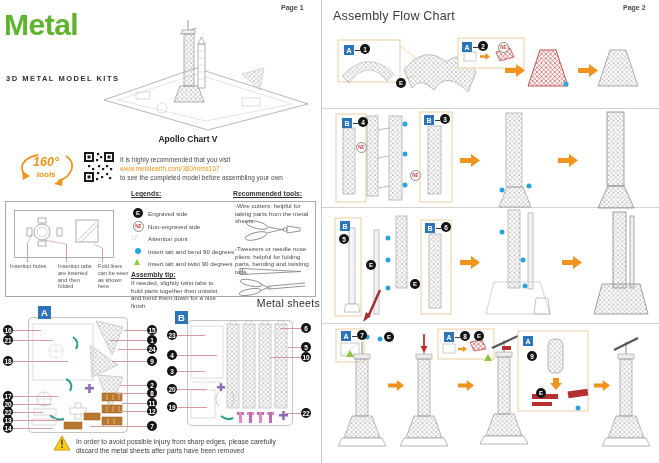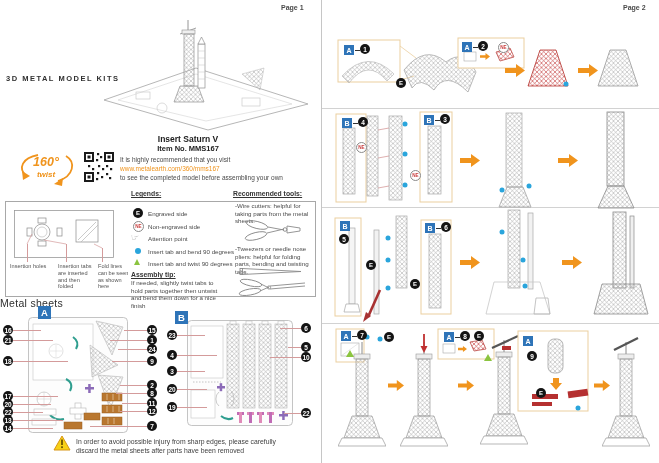--- a/index.html
+++ b/index.html
@@ -10,21 +10,21 @@
 .brand{color:#5eb42e;font-weight:800;font-size:30px;line-height:25px;letter-spacing:-.5px}
 .tagline{font-size:7.5px;font-weight:bold;letter-spacing:1.5px;color:#303030}
 .prod{font-size:8.5px;font-weight:bold;text-align:center;color:#222}
 .item{font-size:7.5px;font-weight:bold;text-align:center;color:#222}
 .rec{font-size:6.5px;line-height:8.8px;color:#4a4a4a}
 .url{color:#f0941d}
 .sec-title{font-size:6.8px;font-weight:bold;text-decoration:underline;color:#333}
 .leg-text{font-size:6.2px;color:#4a4a4a}
 .tip-text{font-size:6.2px;line-height:7.6px;color:#4a4a4a}
 .tool-text{font-size:6.2px;line-height:7.6px;color:#4a4a4a}
-.ms-title{font-size:10.5px;color:#2f2f2f;text-align:left;letter-spacing:.3px}
+.ms-title{font-size:10.5px;color:#2f2f2f;text-align:right;letter-spacing:.3px}
 .small-lab{font-size:5.6px;line-height:6.8px;color:#555}
 .warn-text{font-size:6.8px;line-height:9px;color:#3f3f3f}
 .afc-title{font-size:12.5px;color:#3a3a3a;letter-spacing:.2px}
 .b360{font-weight:bold;font-style:italic;color:#f0941d;text-align:center;position:absolute}
 .pnum{position:absolute;width:10px;height:10px;border-radius:50%;background:#141414;color:#fff;font-size:6.5px;font-weight:bold;display:flex;align-items:center;justify-content:center;z-index:3}
 .tag{position:absolute;background:#2e74b8;color:#fff;font-weight:bold;display:flex;align-items:center;justify-content:center;z-index:3}
 .tag.sm{width:10px;height:10px;font-size:7px}
 .tag.lg{width:13px;height:13px;font-size:9.5px}
 .eb{position:absolute;width:10px;height:10px;border-radius:50%;background:#141414;color:#fff;font-size:6px;font-weight:bold;display:flex;align-items:center;justify-content:center;z-index:3}
 .ne{position:absolute;width:11px;height:11px;border-radius:50%;background:#fff;border:1px solid #8a8a8a;color:#c94040;font-size:4.6px;font-weight:bold;display:flex;align-items:center;justify-content:center;z-index:3}
@@ -61,20 +61,21 @@
   <rect x="16" y="12" width="16" height="5" fill="#ededed" stroke="#999" stroke-width="0.6"></rect>
   <rect x="18" y="17" width="12" height="57" fill="url(#lat)" stroke="#999" stroke-width="0.7"></rect>
   <polygon points="14,74 34,74 42,96 6,96" fill="url(#lat)" stroke="#999" stroke-width="0.7"></polygon>
   <polygon points="4,96 44,96 48,104 0,104" fill="#fff" stroke="#999" stroke-width="0.7"></polygon>
 </symbol>
 </defs>
 </svg>
 
 <div class="t pagelab" style="left:281px;top:4px">Page 1</div>
 
+<div class="t brand" style="left:4px;top:12px">Metal</div>
 <div class="t tagline" style="left:6px;top:74px">3D METAL MODEL KITS</div>
 
 <svg class="art" width="228" height="114" style="left:92px;top:18px" viewBox="0 0 228 114">
   <polygon points="12,82 104,50 216,86 116,112" fill="#fff" stroke="#a3a3a3" stroke-width="0.8"></polygon>
   <polygon points="26,82 104,56 200,86 114,103" fill="none" stroke="#d4d4d4" stroke-width="0.6"></polygon>
   <rect x="44" y="74" width="14" height="7" fill="none" stroke="#c4c4c4" stroke-width="0.6"></rect>
   <circle cx="70" cy="90" r="5" fill="none" stroke="#c4c4c4" stroke-width="0.6"></circle>
   <rect x="150" y="80" width="18" height="8" fill="none" stroke="#c4c4c4" stroke-width="0.6"></rect>
   <polygon points="150,56 172,50 168,72" fill="url(#lat)" stroke="#b8b8b8" stroke-width="0.5"></polygon>
   <line x1="96" y1="2" x2="96" y2="12" stroke="#8a8a8a" stroke-width="0.9"></line>
@@ -86,31 +87,30 @@
   <polygon points="106,26 109.5,19 113,26" fill="#fff" stroke="#909090" stroke-width="0.7"></polygon>
   <g stroke="#c0c0c0" stroke-width="0.5">
     <line x1="106" y1="33" x2="113" y2="33"></line>
         <line x1="106" y1="40" x2="113" y2="40"></line>
     <line x1="106" y1="47" x2="113" y2="47"></line>
         <line x1="106" y1="54" x2="113" y2="54"></line>
     <line x1="106" y1="61" x2="113" y2="61"></line>
   </g>
 </svg>
 
-<div class="t prod" style="left:122px;top:134px;width:132px">Insert Saturn V</div>
-<div class="t item" style="left:122px;top:144px;width:132px">Item No. MMS167</div>
+<div class="t prod" style="left:122px;top:134px;width:132px">Apollo Chart V</div>
 
 <svg class="art" width="64" height="38" style="left:14px;top:150px" viewBox="0 0 64 38">
   <path d="M12,26 C4,18 8,8 24,5" fill="none" stroke="#f0941d" stroke-width="1.8"></path>
   <polygon points="9,30 8,21 16,26" fill="#f0941d"></polygon>
   <path d="M52,6 C62,12 60,26 44,31" fill="none" stroke="#f0941d" stroke-width="1.8"></path>
   <polygon points="40,34 49,28 48,36" fill="#f0941d"></polygon>
 </svg>
 <div class="b360" style="left:14px;top:155px;width:64px;font-size:12.5px">160°</div>
-<div class="b360" style="left:14px;top:170px;width:64px;font-size:8px">twist</div>
+<div class="b360" style="left:14px;top:170px;width:64px;font-size:8px">tools</div>
 
 <svg class="art" width="30" height="30" style="left:84px;top:152px" viewBox="0 0 30 30">
   <g fill="#1a1a1a">
     <rect x="0" y="0" width="10" height="10"></rect>
         <rect x="20" y="0" width="10" height="10"></rect>
         <rect x="0" y="20" width="10" height="10"></rect>
   </g>
   <g fill="#fff">
         <rect x="2" y="2" width="6" height="6"></rect>
         <rect x="22" y="2" width="6" height="6"></rect>
@@ -358,20 +358,21 @@
   <rect x="8.2" y="4.5" width="1.6" height="5.5" fill="#5a4500"></rect>
   <rect x="8.2" y="11.3" width="1.6" height="1.8" fill="#5a4500"></rect>
 </svg>
 <div class="t warn-text" style="left:76px;top:437px">In order to avoid possible injury from sharp edges, please carefully</div>
 <div class="t warn-text" style="left:76px;top:446px">discard the metal sheets after parts have been removed</div>
 
 <div class="vline" style="left:321px;top:0;height:463px"></div>
 
 <div class="page2">
 <div class="t pagelab" style="left:301px;top:4px">Page 2</div>
+<div class="t afc-title" style="left:11px;top:9px">Assembly Flow Chart</div>
 
 <div class="hline" style="left:0;top:108px;width:337px"></div>
 <div class="hline" style="left:0;top:207px;width:337px"></div>
 <div class="hline" style="left:0;top:323px;width:337px"></div>
 
 <svg class="art" width="320" height="70" style="left:8px;top:36px" viewBox="0 0 320 70">
   <rect x="8" y="4" width="62" height="42" fill="#fff" stroke="#ebcf9f" stroke-width="1"></rect>
   <path d="M12,40 Q38,12 64,38 L57,45 Q38,22 19,47 Z" fill="url(#lat)" stroke="#b0b0b0" stroke-width="0.6"></path>
   <line x1="70" y1="10" x2="86" y2="22" stroke="#ebcf9f" stroke-width="0.8"></line>
   <line x1="70" y1="44" x2="84" y2="40" stroke="#ebcf9f" stroke-width="0.8"></line>

